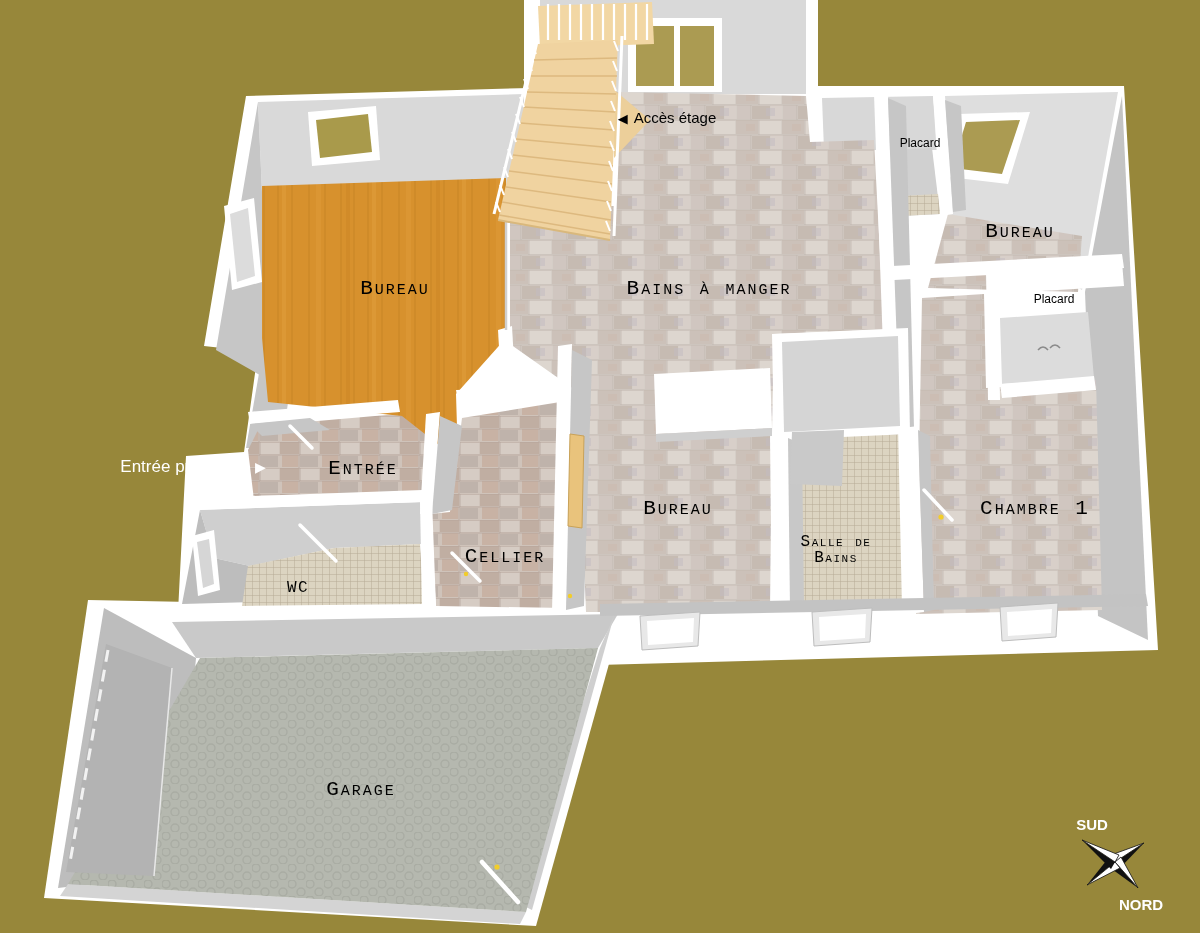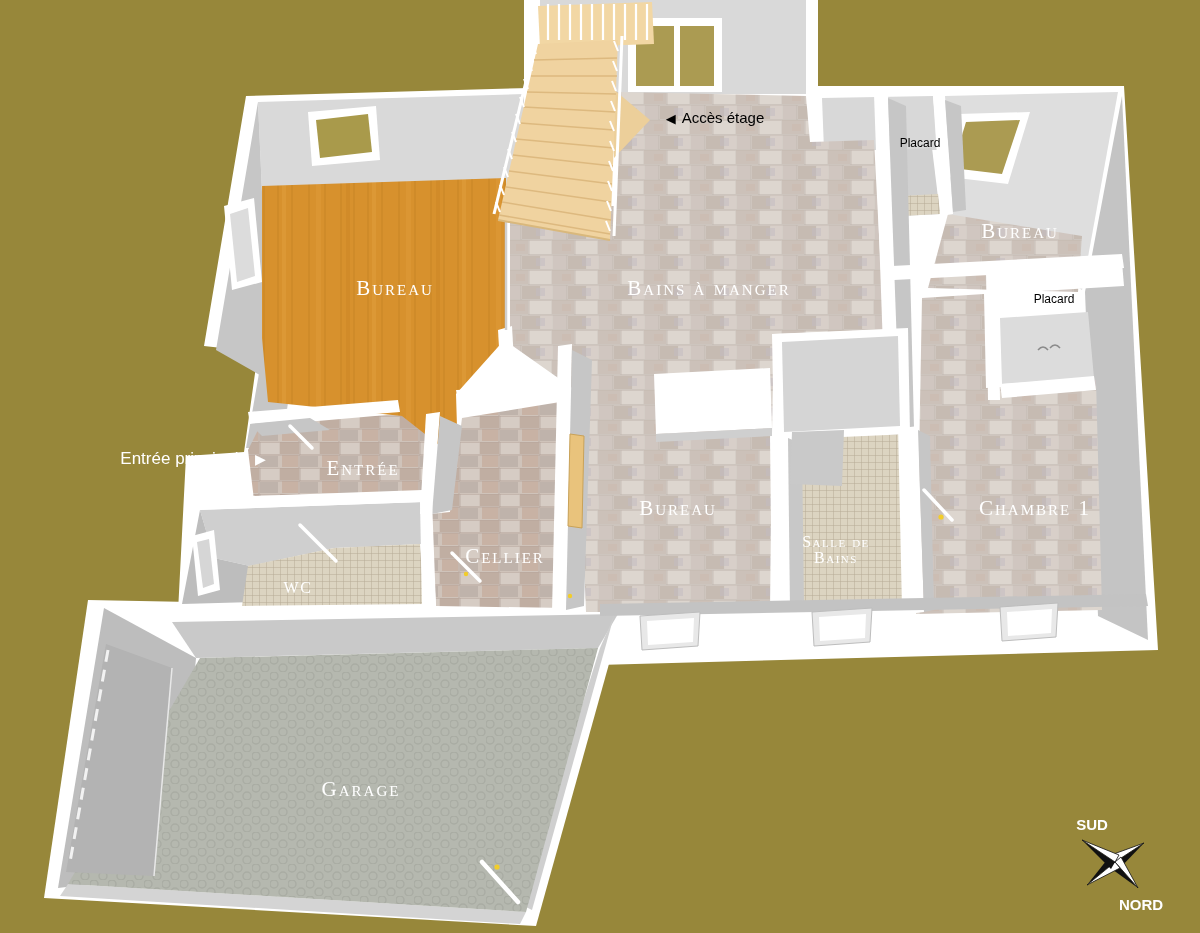--- a/index.html
+++ b/index.html
@@ -1,26 +1,26 @@
 <!DOCTYPE html>
 <html><head>
 <meta charset="utf-8">
 <style>
   html,body{margin:0;padding:0;}
   #stage{position:relative;width:1200px;height:933px;overflow:hidden;background:#97873a;
          font-family:"Liberation Sans",sans-serif;}
   #plan-svg{position:absolute;left:0;top:0;}
   .lbl{position:absolute;transform:translate(-50%,-50%);white-space:nowrap;text-align:center;}
-  .room-label{font-family:Liberation Serif, serif;font-variant:small-caps;
-              letter-spacing:2px;font-size:21px;color:#ffffff;}
+  .room-label{font-family:Liberation Mono, monospace;font-variant:small-caps;
+              letter-spacing:2px;font-size:21px;color:#000000;}
   .room-label.sm{font-size:16px;letter-spacing:1.5px;line-height:1.0;}
   .plain-label{font-family:"Liberation Sans",sans-serif;font-size:12px;color:#000;}
-  .annot{font-family:"Liberation Sans",sans-serif;font-size:15px;color:#000;margin-left:48px;}
+  .annot{font-family:"Liberation Sans",sans-serif;font-size:15px;color:#000;}
   .annot .arr{font-size:13px;margin-right:6px;}
-  .entr{font-family:"Liberation Sans",sans-serif;font-size:17px;color:#fff;}
+  .entr{font-family:"Liberation Sans",sans-serif;font-size:17px;color:#fff;margin-top:8px;}
   .entr .arr{font-size:14px;margin-left:7px;}
   .compass-label{font-family:"Liberation Sans",sans-serif;font-size:15px;font-weight:bold;color:#ffffff;}
 </style>
 </head>
 <body>
 
 <div id="stage">
 
 <svg id="plan-svg" width="1200" height="933" viewBox="0 0 1200 933">
   <defs>

